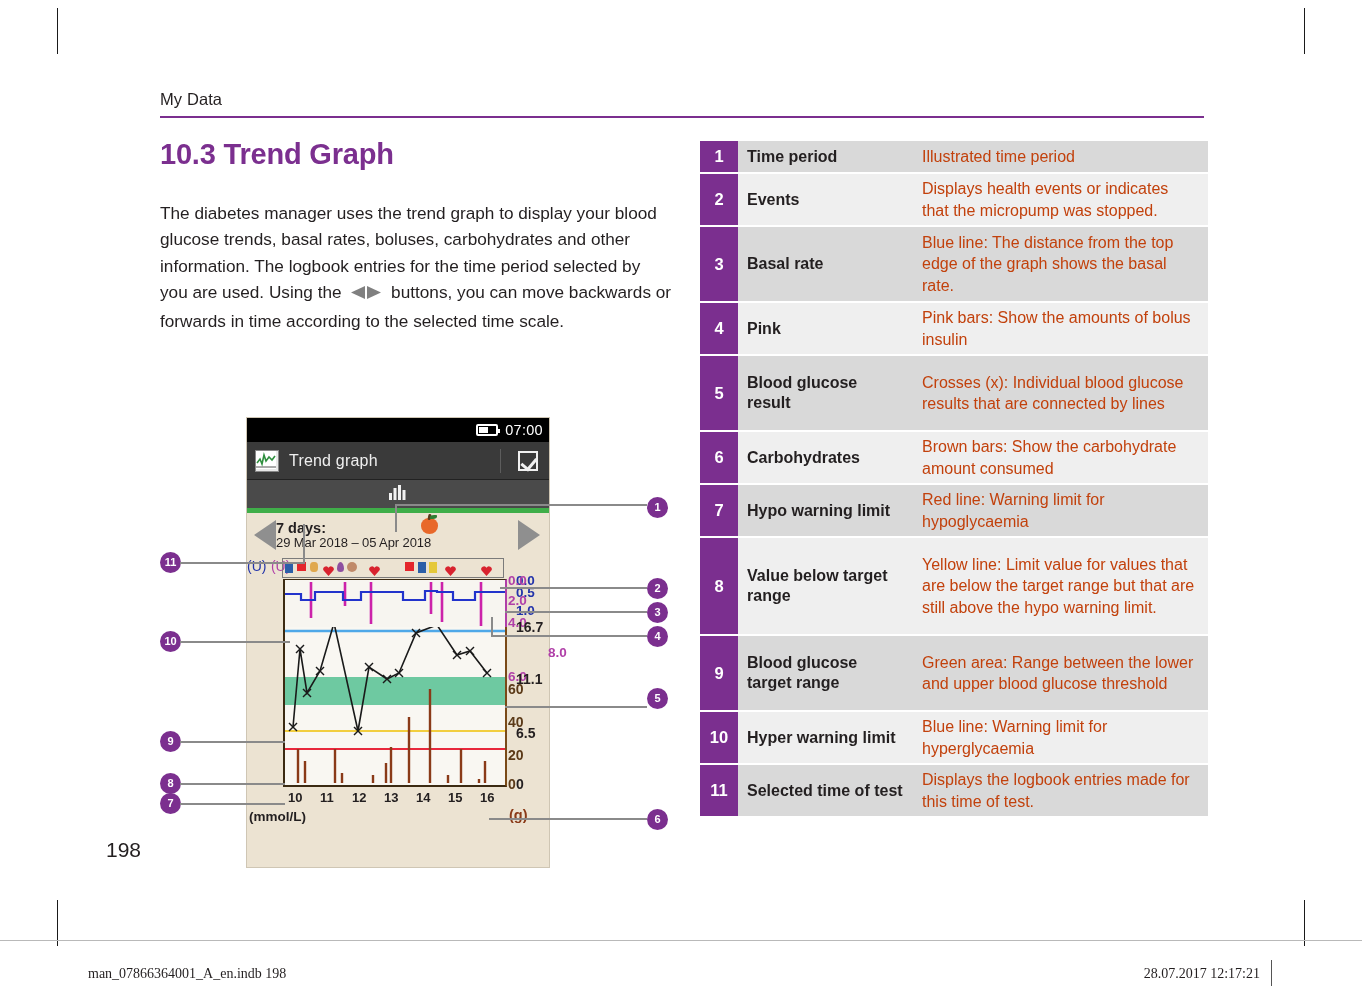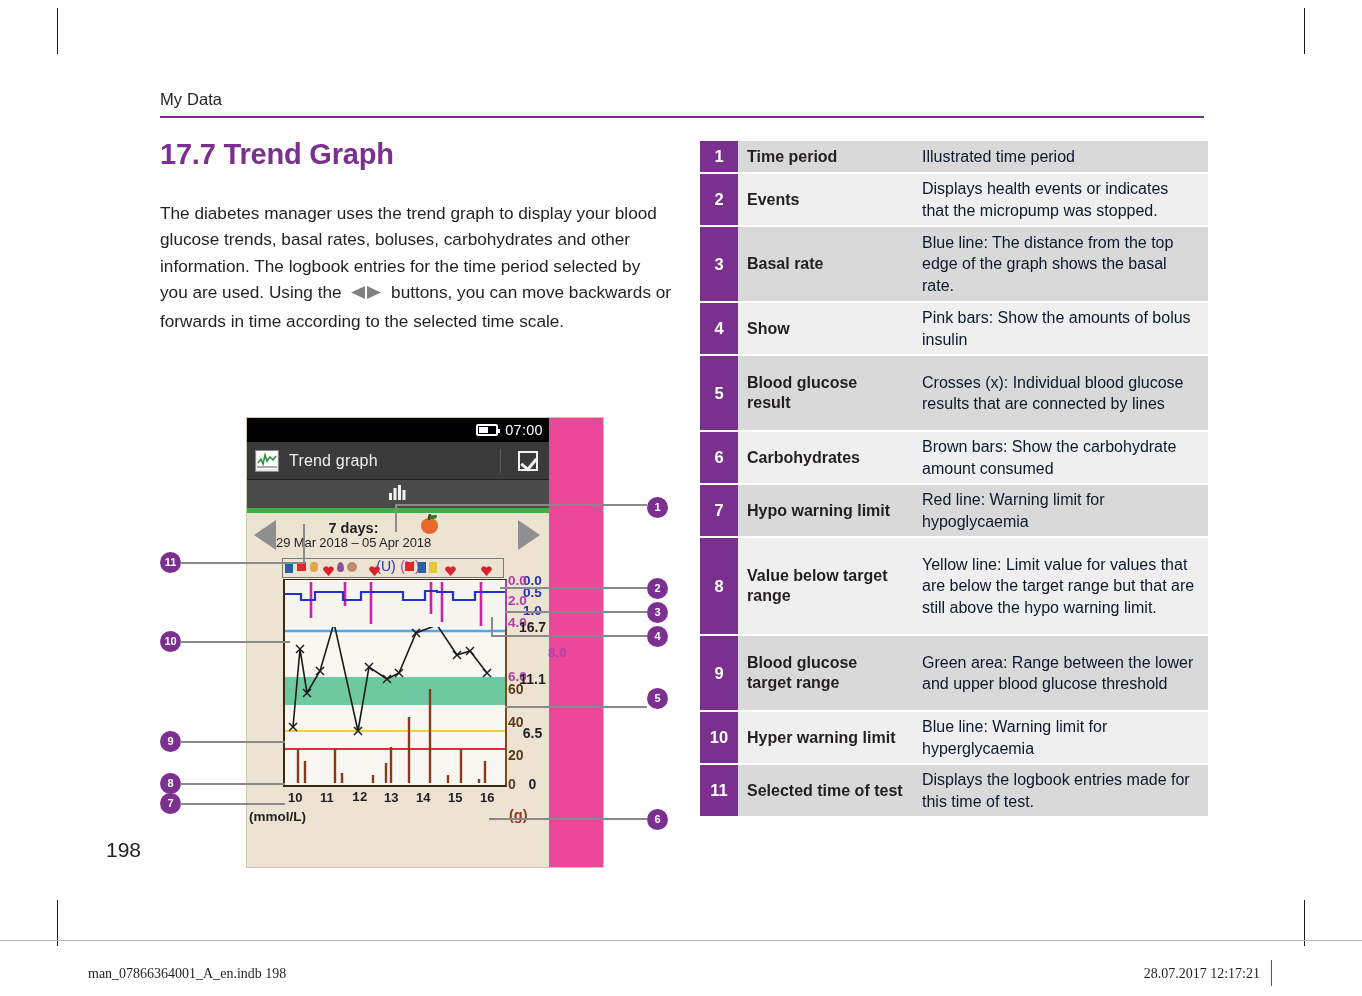--- a/index.html
+++ b/index.html
@@ -40,24 +40,23 @@
   .navglyph{display:inline-block;vertical-align:-2px;margin:0 3px;}
 
   
   .folio{
     position:absolute;left:106px;top:838px;
     font-size:21px;color:#231f20;
   }
 
   
   .device{
-    position:absolute;left:247px;top:418px;width:356px;height:449px;
+    position:absolute;left:247px;top:418px;width:302px;height:449px;
     background:#ec4899;
     box-shadow:0 0 0 1px #cfc6b4;
-    text-align:center;
   }
   .statusbar{
     position:absolute;left:0;top:0;width:302px;height:24px;
     background:#000;
     display:flex;align-items:center;justify-content:flex-end;
     padding-right:6px;box-sizing:border-box;
   }
   .battery{
     width:22px;height:12px;border:2px solid #fff;border-radius:2px;
     position:relative;margin-right:7px;box-sizing:border-box;background:#000;
@@ -168,21 +167,21 @@
     width:38px;background:#7b2f8f;color:#fff;font-weight:bold;font-size:16.5px;
     display:flex;align-items:center;justify-content:center;flex:none;
     border-bottom:2px solid #fff;box-sizing:border-box;
   }
   .cterm{
     width:175px;flex:none;font-weight:bold;font-size:16px;color:#231f20;
     display:flex;align-items:center;padding:0 9px;box-sizing:border-box;
     border-bottom:2px solid #fff;line-height:20px;
   }
   .cdesc{
-    width:295px;flex:none;font-size:16px;color:#0f172a;
+    width:295px;flex:none;font-size:16px;color:#c2410c;
     display:flex;align-items:center;padding:5px 9px;box-sizing:border-box;
     border-bottom:2px solid #fff;line-height:21.5px;
   }
   .shadeA .cterm{background:#d9d9d9;} .shadeA .cdesc{background:#d9d9d9;}
   .shadeB .cterm{background:#efefef;} .shadeB .cdesc{background:#efefef;}
 
   
   .foot-rule{position:absolute;left:0;top:940px;width:1362px;height:1px;background:#b9b9b9;}
   .foot-l{position:absolute;left:88px;top:966px;font-family:"Liberation Serif",serif;font-size:14px;color:#231f20;}
   .foot-r{position:absolute;right:102px;top:966px;font-family:"Liberation Serif",serif;font-size:14px;color:#231f20;}
@@ -194,21 +193,21 @@
 <div class="page">
 
   <div class="cropmark" style="left:57px;top:8px;width:1px;height:46px;"></div>
   <div class="cropmark" style="left:1304px;top:8px;width:1px;height:46px;"></div>
   <div class="cropmark" style="left:57px;top:900px;width:1px;height:46px;"></div>
   <div class="cropmark" style="left:1304px;top:900px;width:1px;height:46px;"></div>
 
   <div class="runhead">My Data</div>
   <div class="runrule"></div>
 
-  <div class="h2">17.7 Trend Graph</div>
+  <div class="h2">10.3 Trend Graph</div>
 
   <div class="bodycopy">
     <span>The diabetes manager uses the trend graph to display your blood glucose trends, basal rates, boluses, carbohydrates and other information. The logbook entries for the time period selected by you are used. Using the</span>
     <span class="navglyph">
       <svg width="34" height="15" viewBox="0 0 34 15">
         <polygon points="16,1 16,14 2,7.5" fill="#808080"></polygon>
         <polygon points="18,1 18,14 32,7.5" fill="#808080"></polygon>
       </svg>
     </span>
     <span>buttons, you can move backwards or forwards in time according to the selected time scale.</span>
@@ -416,21 +415,21 @@
       <span class="lt2" style="top:219px;width:33px;">0</span>
       
       <span class="rt2" style="top:124px;left:261px;">60</span>
       <span class="rt2" style="top:157px;left:261px;">40</span>
       <span class="rt2" style="top:190px;left:261px;">20</span>
       <span class="rt2" style="top:219px;left:261px;">0</span>
 
       
       <span class="xtick" style="left:41px;top:233px;">10</span>
       <span class="xtick" style="left:73px;top:233px;">11</span>
-      <span class="xtick" style="left:105px;top:233px;font-family:Liberation Mono, monospace;">12</span>
+      <span class="xtick" style="left:105px;top:233px;">12</span>
       <span class="xtick" style="left:137px;top:233px;">13</span>
       <span class="xtick" style="left:169px;top:233px;">14</span>
       <span class="xtick" style="left:201px;top:233px;">15</span>
       <span class="xtick" style="left:233px;top:233px;">16</span>
 
       
       <span class="unit-l" style="top:252px;">(mmol/L)</span>
       <span class="unit-r" style="top:250px;left:262px;">(g)</span>
     </div>
   </div>
@@ -482,21 +481,21 @@
       <div class="cterm">Events</div>
       <div class="cdesc">Displays health events or indicates that the micropump was stopped.</div>
     </div>
     <div class="trow shadeA" style="height:76px;">
       <div class="cnum">3</div>
       <div class="cterm">Basal rate</div>
       <div class="cdesc">Blue line: The distance from the top edge of the graph shows the basal rate.</div>
     </div>
     <div class="trow shadeB" style="height:53px;">
       <div class="cnum">4</div>
-      <div class="cterm">Show</div>
+      <div class="cterm">Pink</div>
       <div class="cdesc">Pink bars: Show the amounts of bolus insulin</div>
     </div>
     <div class="trow shadeA" style="height:76px;">
       <div class="cnum">5</div>
       <div class="cterm">Blood glucose result</div>
       <div class="cdesc">Crosses (x): Individual blood glucose results that are connected by lines</div>
     </div>
     <div class="trow shadeB" style="height:53px;">
       <div class="cnum">6</div>
       <div class="cterm">Carbohydrates</div>

